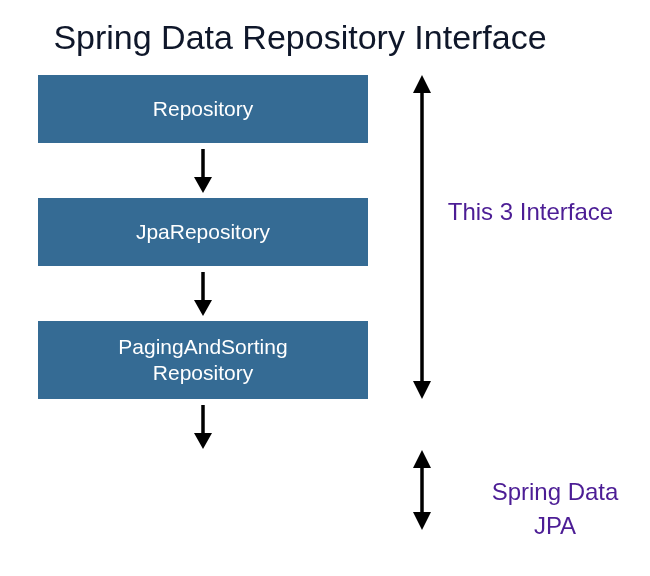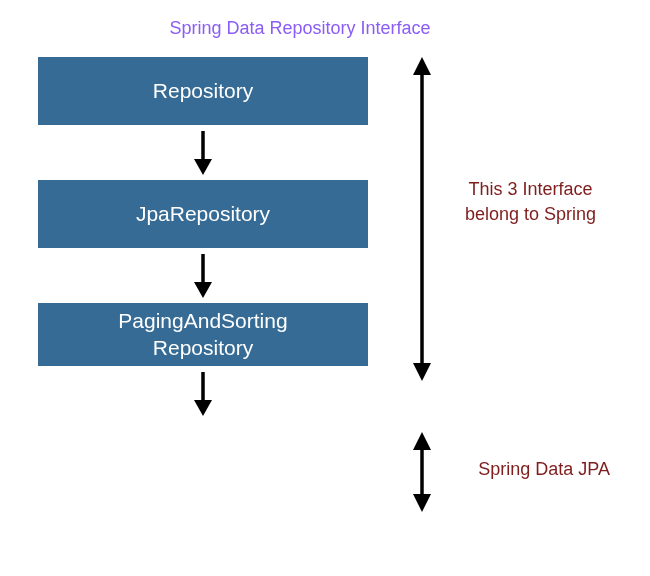--- a/index.html
+++ b/index.html
@@ -5,23 +5,23 @@
     * { margin: 0; padding: 0; box-sizing: border-box; }
     body {
       width: 650px;
       height: 576px;
       background: #ffffff;
       font-family: "Segoe UI", Arial, sans-serif;
       position: relative;
     }
     .title {
       text-align: center;
-      font-size: 18px;
+      font-size: 34px;
       font-weight: 400;
-      color: #8b5cf6;
+      color: #0f172a;
       padding-top: 18px;
       padding-bottom: 10px;
       width: 560px;
       margin-left: 20px;
     }
     .diagram {
       position: relative;
       margin-left: 38px;
       margin-top: 8px;
     }
@@ -32,38 +32,38 @@
       color: #ffffff;
       font-size: 21px;
       font-weight: 400;
       display: flex;
       align-items: center;
       justify-content: center;
       text-align: center;
       line-height: 1.25;
     }
     .box.tall {
-      height: 63px;
+      height: 78px;
     }
     .arrow-down {
       width: 330px;
       height: 55px;
       display: flex;
       align-items: center;
       justify-content: center;
     }
     .arrow-down svg { display: block; }
     .side-arrow {
       position: absolute;
     }
     .side-arrow svg { display: block; }
     .side-label {
       position: absolute;
-      color: #7f1d1d;
-      font-size: 18px;
+      color: #4c1d95;
+      font-size: 24px;
       line-height: 1.4;
       text-align: center;
     }
   </style>
 </head>
 <body>
 
 <div class="title">Spring Data Repository Interface</div>
 
 <div class="diagram">
@@ -116,20 +116,20 @@
   <div class="side-arrow" style="left:372px; top:375px;">
     <svg width="24" height="80" viewBox="0 0 24 80">
       <line x1="12" y1="16" x2="12" y2="64" stroke="#000" stroke-width="3.5"></line>
       <polygon points="12,0 3,18 21,18" fill="#000"></polygon>
       <polygon points="12,80 3,62 21,62" fill="#000"></polygon>
     </svg>
   </div>
 
   <div class="side-label" style="left:405px; top:120px; width:175px;">
     <span>This 3 Interface</span><br>
-    <span>belong to Spring</span><br>
+    <br>
   </div>
 
-  <div class="side-label" style="left:402px; top:400px; width:170px;text-align:right;">
+  <div class="side-label" style="left:432px; top:400px; width:170px;">
     <span>Spring Data JPA</span>
   </div>
 
 </div>
 
 </body></html>

